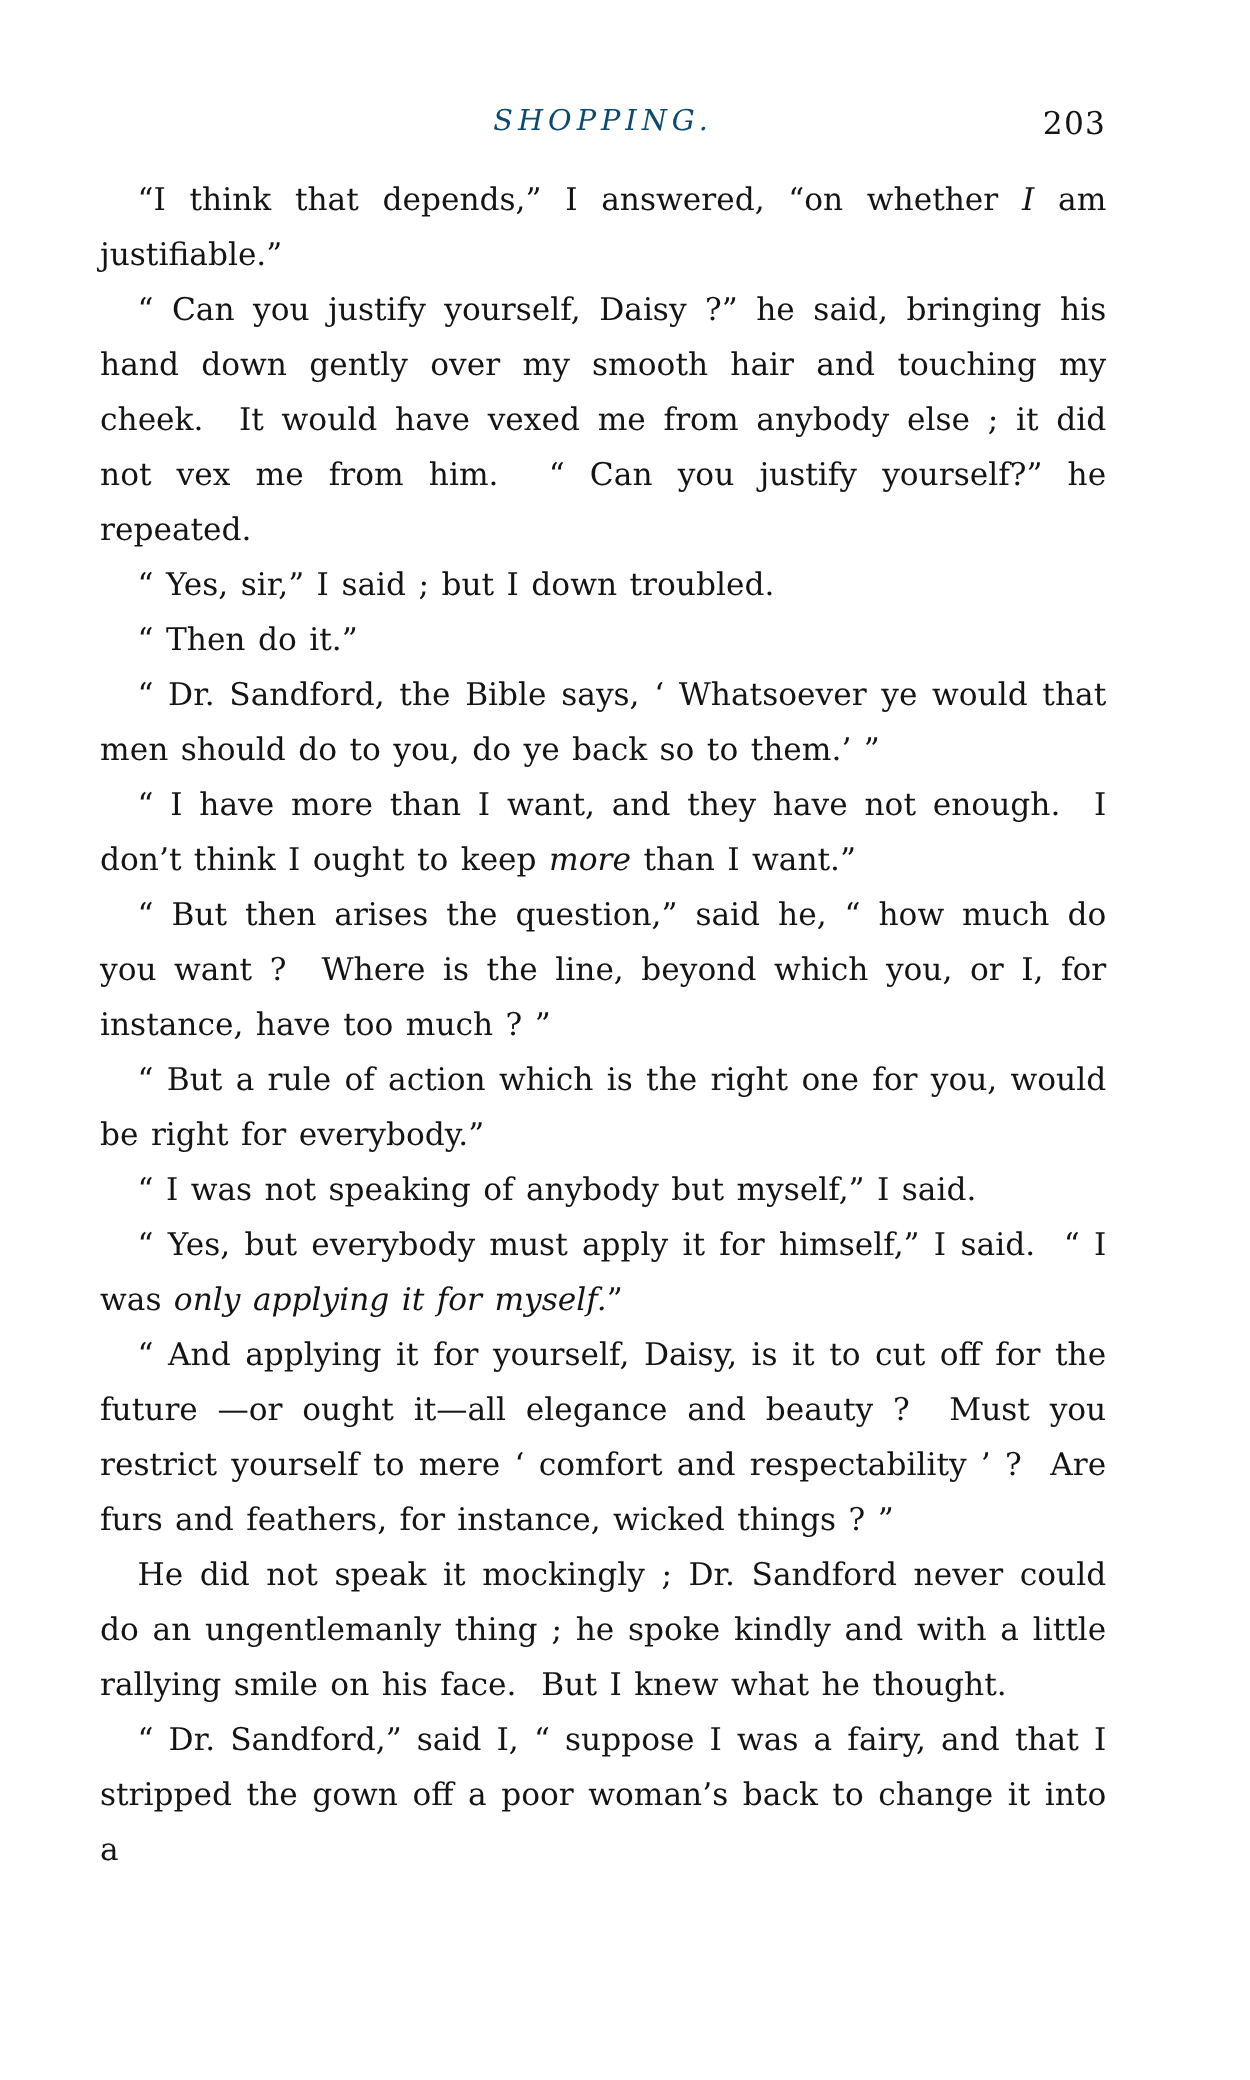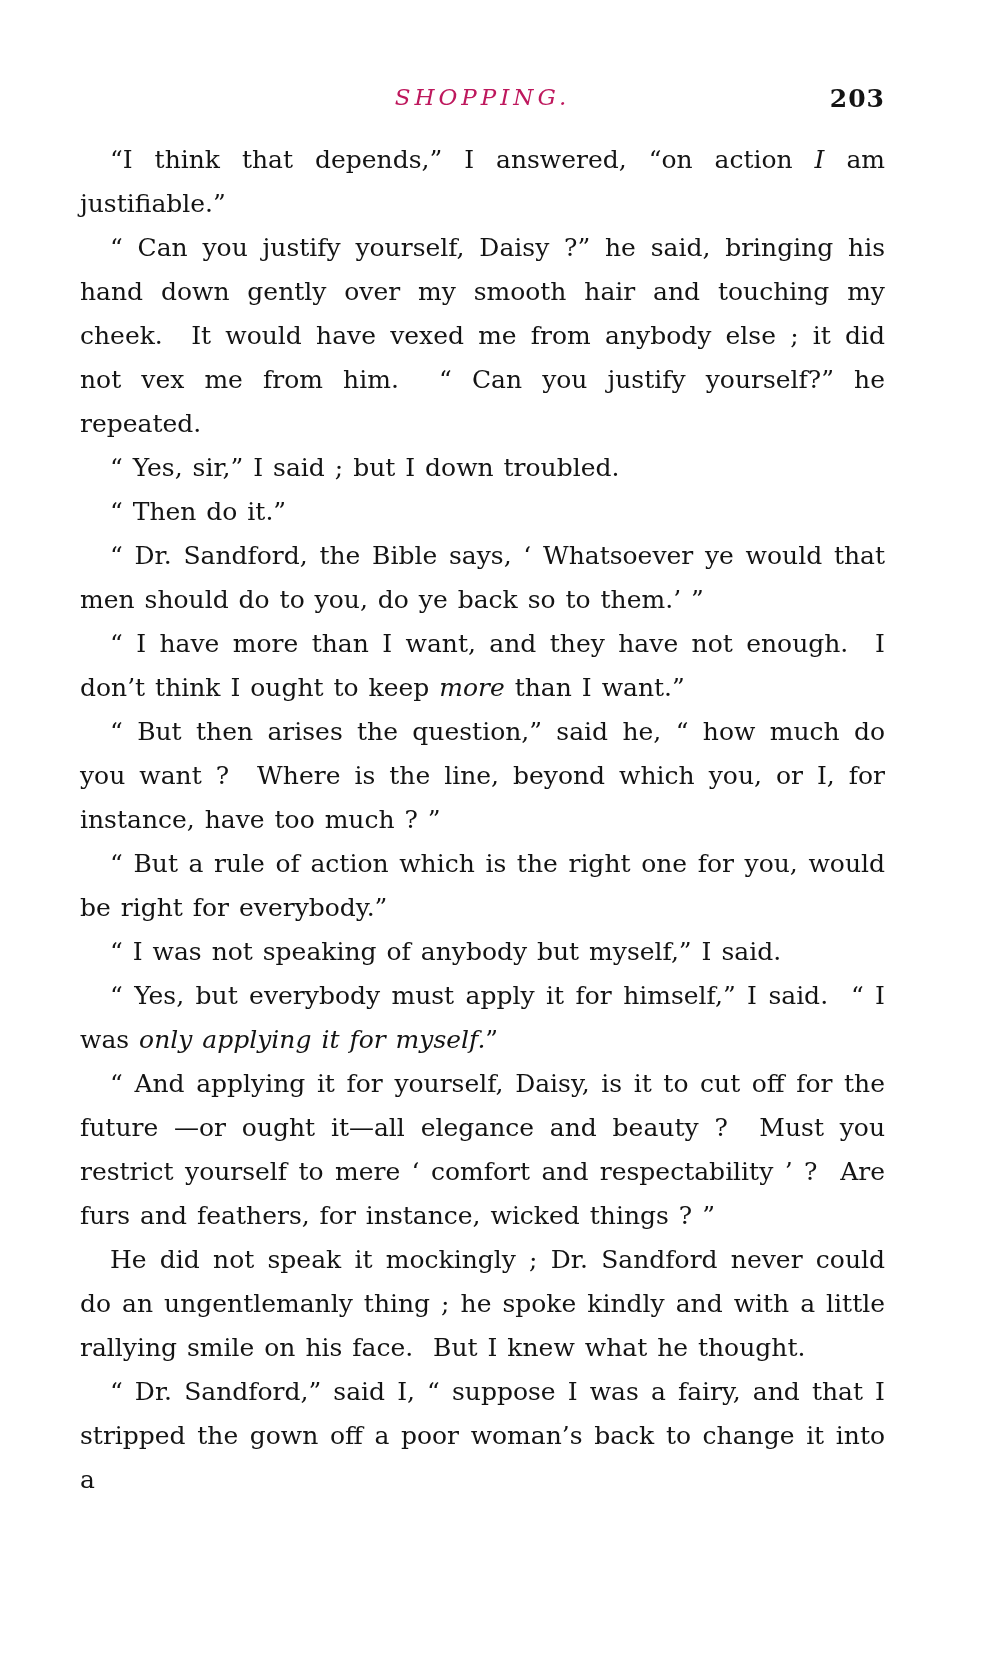--- a/index.html
+++ b/index.html
@@ -21,29 +21,29 @@
   .page-header {
     position: relative;
     height: 42px;
     margin-bottom: 16px;
   }
   .running-head {
     text-align: center;
     font-style: italic;
     font-size: 23px;
     letter-spacing: 4px;
-    color: #be185d;
+    color: #0c4a6e;
     padding-top: 4px;
   }
   .page-number {
     position: absolute;
     right: 0;
     top: 4px;
     font-size: 25px;
-    font-weight: bold;
+    font-weight: normal;
     letter-spacing: 1px;
     color: #141414;
   }
   .text-block {
     font-size: 25px;
     line-height: 44px;
   }
   .text-block p.para {
     margin: 0;
     text-align: justify;
@@ -59,21 +59,21 @@
 </style>
 </head>
 <body>
 
 <div class="page">
   <header class="page-header">
     <div class="running-head">SHOPPING.</div>
     <div class="page-number">203</div>
   </header>
   <main class="text-block">
-      <p class="para"><span>“I think that depends,” I answered, “on action </span><em>I</em><span> am justifiable.”</span></p>
+      <p class="para"><span>“I think that depends,” I answered, “on whether </span><em>I</em><span> am justifiable.”</span></p>
       <p class="para"><span>“ Can you justify yourself, Daisy ?” he said, bringing his hand down gently over my smooth hair and touching my cheek.&nbsp; It would have vexed me from anybody else ; it did not vex me from him.&nbsp; “ Can you justify yourself?” he repeated.</span></p>
       <p class="para"><span>“ Yes, sir,” I said ; but I down troubled.</span></p>
       <p class="para"><span>“ Then do it.”</span></p>
       <p class="para"><span>“ Dr. Sandford, the Bible says, ‘ Whatsoever ye would that men should do to you, do ye back so to them.’ ”</span></p>
       <p class="para"><span>“ I have more than I want, and they have not enough.&nbsp; I don’t think I ought to keep </span><em>more</em><span> than I want.”</span></p>
       <p class="para"><span>“ But then arises the question,” said he, “ how much do you want ?&nbsp; Where is the line, beyond which you, or I, for instance, have too much ? ”</span></p>
       <p class="para"><span>“ But a rule of action which is the right one for you, would be right for everybody.”</span></p>
       <p class="para"><span>“ I was not speaking of anybody but myself,” I said.</span></p>
       <p class="para"><span>“ Yes, but everybody must apply it for himself,” I said.&nbsp; “ I was </span><em>only applying it for myself.</em><span>”</span></p>
       <p class="para"><span>“ And applying it for yourself, Daisy, is it to cut off for the future —or ought it—all elegance and beauty ?&nbsp; Must you restrict yourself to mere ‘ comfort and respectability ’ ?&nbsp; Are furs and feathers, for instance, wicked things ? ”</span></p>

